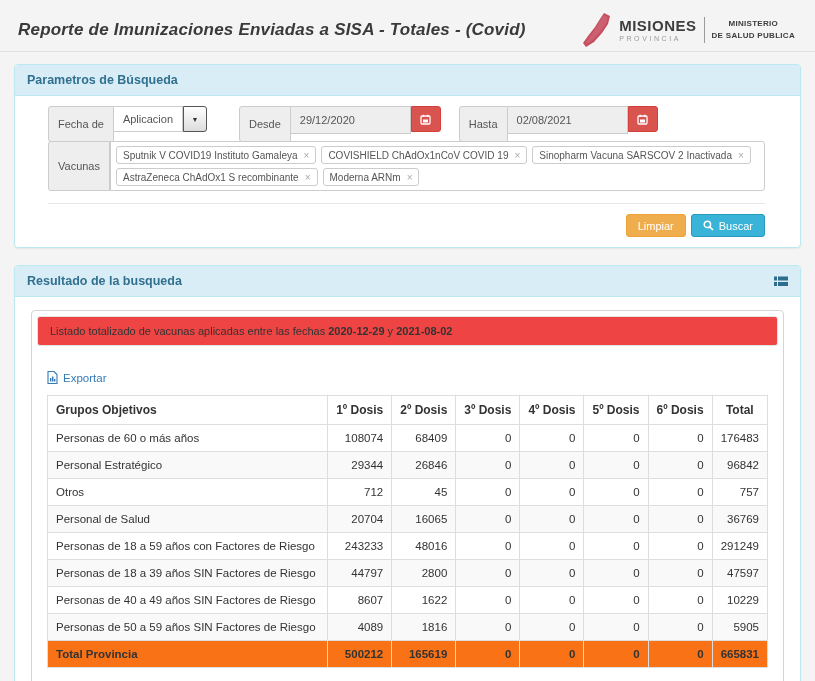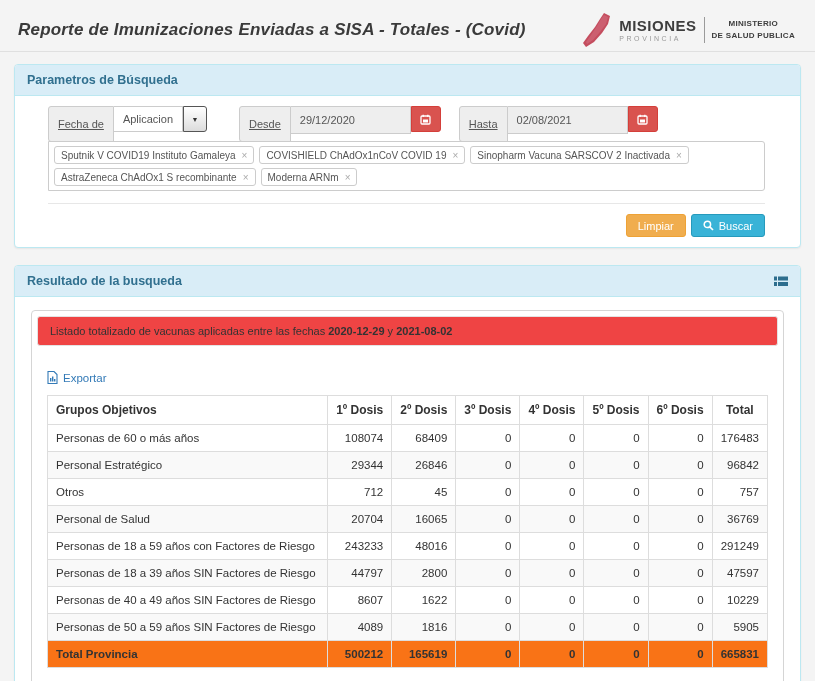--- a/index.html
+++ b/index.html
@@ -61,21 +61,20 @@
   .addon {
     background: #eee;
     border: 1px solid #ccc;
     padding: 17px 9px;
     font-size: 11px;
     color: #555;
     display: flex;
     align-items: center;
     border-radius: 3px 0 0 3px;
     white-space: nowrap;
-    text-decoration: underline;
   }
   .sel-text {
     border: 1px solid #ccc;
     border-left: none;
     background: #fff;
     font-size: 11px;
     color: #555;
     padding: 0 9px;
     display: flex;
     align-items: center;
@@ -261,20 +260,21 @@
             <rect x="1" y="2" width="9" height="8" rx="1" fill="none" stroke="#fff" stroke-width="1.3"></rect>
             <line x1="3.2" y1="0.8" x2="3.2" y2="3" stroke="#fff" stroke-width="1.3"></line>
             <line x1="7.8" y1="0.8" x2="7.8" y2="3" stroke="#fff" stroke-width="1.3"></line>
             <rect x="3" y="5.5" width="5" height="3" fill="#fff"></rect>
           </svg>
         </span>
       </div>
     </div>
 
     <div class="vac-row">
+      <span class="addon vac-addon">Vacunas</span>
       <div class="tags-box">
           <span class="tag">
             <span>Sputnik V COVID19 Instituto Gamaleya</span>
             <span class="tag-x">×</span>
           </span>
           <span class="tag">
             <span>COVISHIELD ChAdOx1nCoV COVID 19</span>
             <span class="tag-x">×</span>
           </span>
           <span class="tag">

